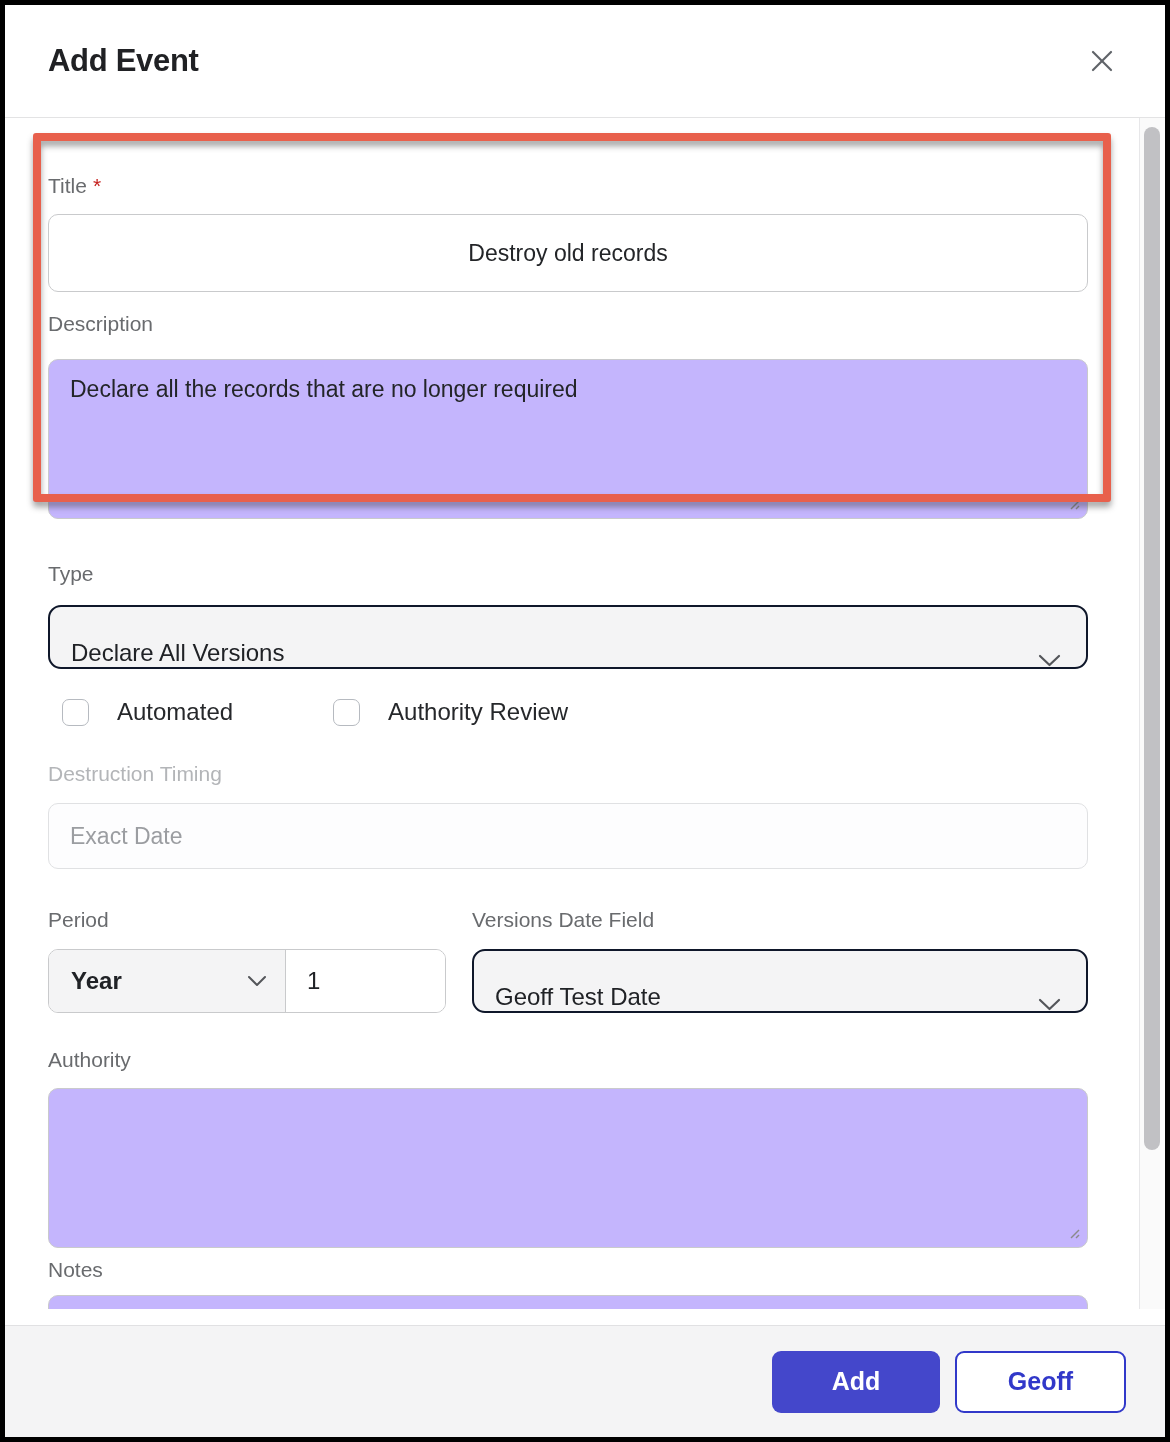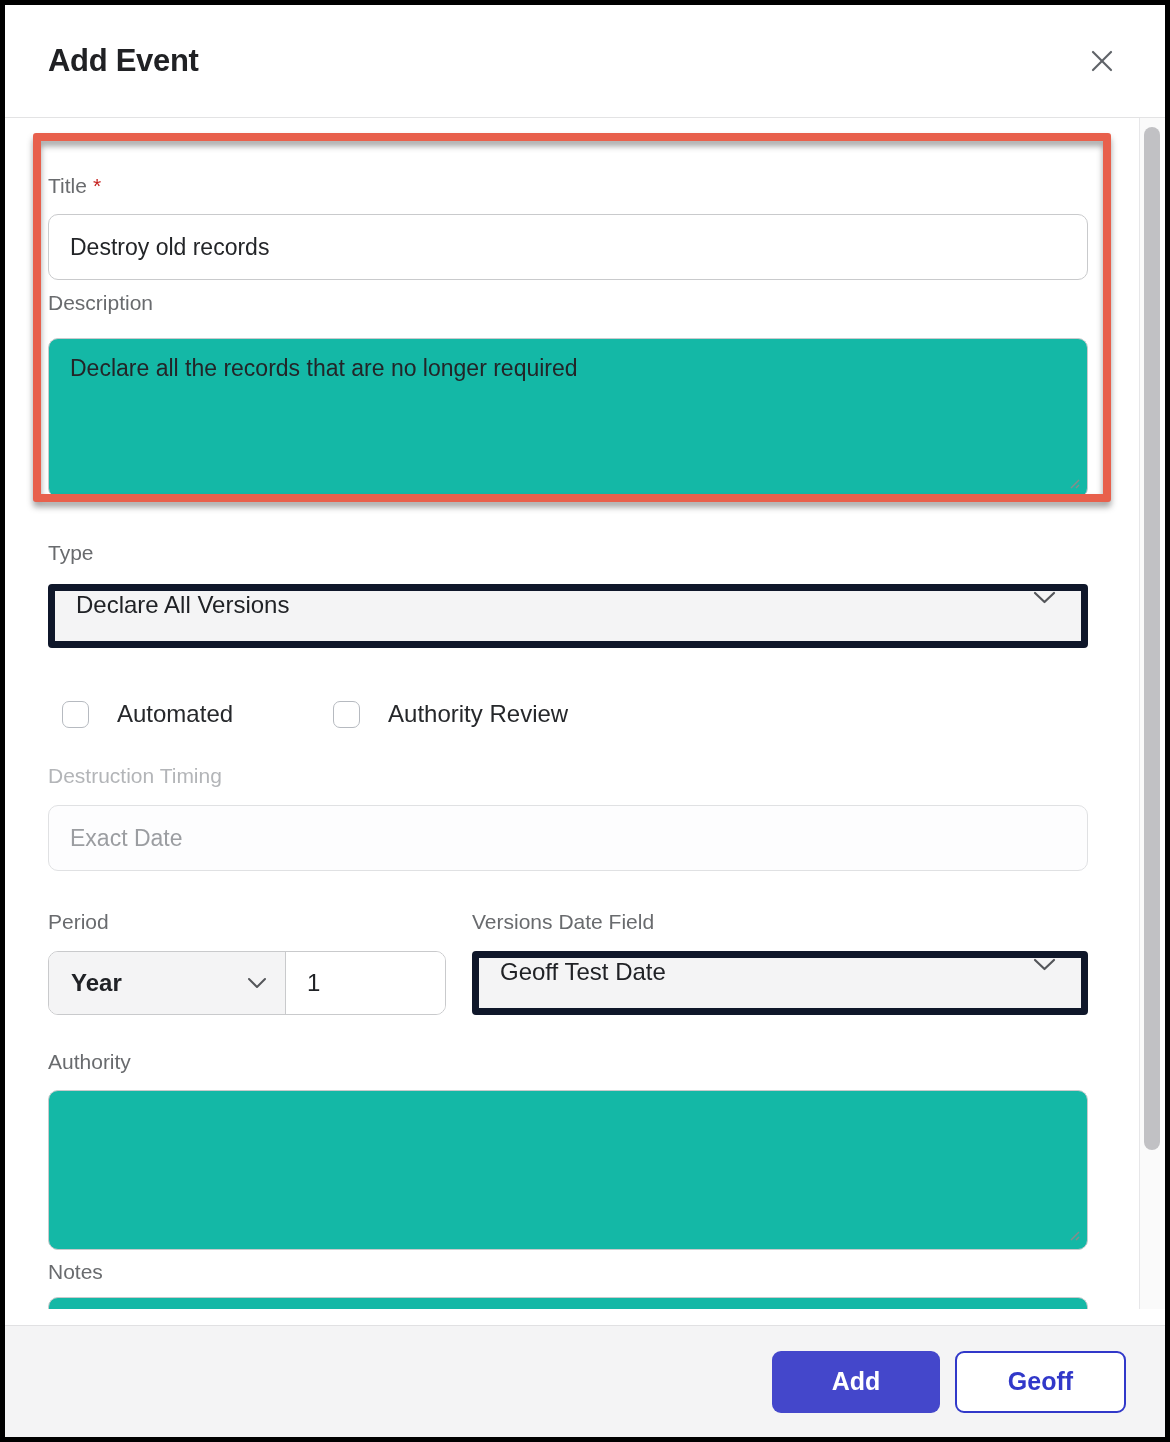--- a/index.html
+++ b/index.html
@@ -34,42 +34,42 @@
     position:absolute; left:28px; top:15px; width:1078px; height:369px;
     border:8px solid #e8604c; border-radius:3px; pointer-events:none; z-index:6;
     filter: drop-shadow(0 5px 3px rgba(50,50,50,0.45));
   }
   
   .field-label {
     font-size:21px; line-height:26px; color:#696b6e; margin-bottom:15px; display:block;
   }
   .required-marker { color:#c5221f; margin-left:6px; font-size:21px; }
   .text-input {
-    width:100%; height:66px; border:1px solid #c9cacc; border-radius:10px;
+    width:100%; height:78px; border:1px solid #c9cacc; border-radius:10px;
     padding:0 21px; font-size:23px; color:#232528; background:#fff;
-    font-family:inherit; outline:none;
+    font-family:inherit; outline:none;text-align:center;
   }
   .textarea-wrap { position:relative; }
   .text-area {
     width:100%; height:160px; border:1px solid #c9cacc; border-radius:10px;
-    padding:16px 21px; font-size:23px; color:#232528; background:#14b8a6;
+    padding:16px 21px; font-size:23px; color:#232528; background:#c4b5fd;
     font-family:inherit; resize:none; outline:none; display:block;
   }
   .resize-grip { position:absolute; right:7px; bottom:8px; pointer-events:none; }
   .select-box {
-    height:64px; background:#f4f4f5; border:7px solid #0f172a; border-radius:4px;
-    display:flex; align-items:flex-start; justify-content:space-between;
+    height:64px; background:#f4f4f5; border:2px solid #0f172a; border-radius:13px;
+    display:flex; align-items:flex-end; justify-content:space-between;
     padding:0 25px 0 21px; font-size:24px; color:#202226; cursor:pointer;
   }
-  .f-desc { margin-top:10px; }
+  .f-desc { margin-top:19px; }
   .f-desc .field-label { margin-bottom:22px; }
   .f-type { margin-top:42px; }
   .f-type .field-label { margin-bottom:18px; }
   
-  .checkbox-row { margin-top:52px; display:flex; align-items:center; padding-left:14px; }
+  .checkbox-row { margin-top:29px; display:flex; align-items:center; padding-left:14px; }
   .checkbox-input {
     appearance:none; -webkit-appearance:none; width:27px; height:27px; margin:0;
     border:1.5px solid #b6bac0; border-radius:7px; background:#fff; cursor:pointer;
   }
   .checkbox-label { font-size:24px; color:#26282b; margin-left:28px; cursor:pointer; }
   .checkbox-group-2 { margin-left:100px; display:flex; align-items:center; }
   
   .f-dest { margin-top:35px; }
   .f-dest .field-label { color:#b3b5b8; margin-bottom:16px; }
   .disabled-input {

